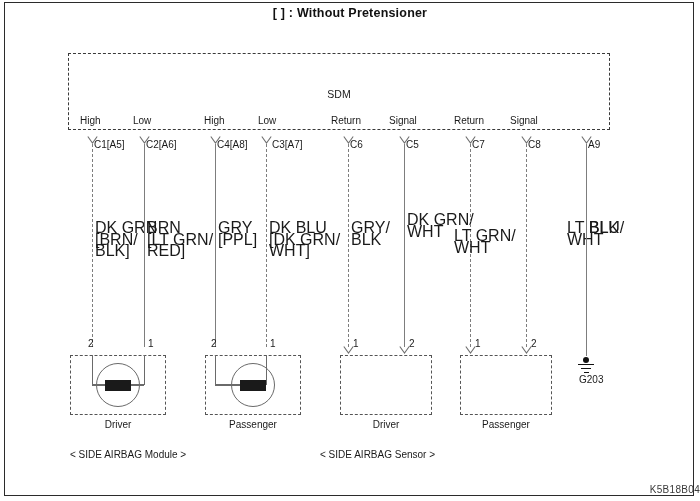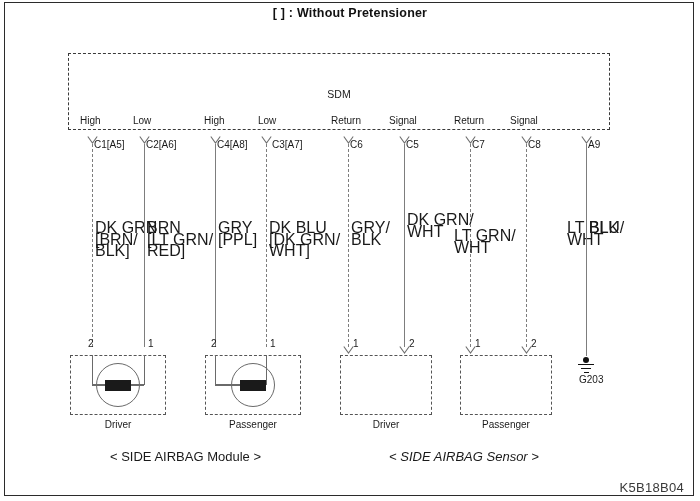--- a/index.html
+++ b/index.html
@@ -98,22 +98,22 @@
     box-sizing: border-box;
   }
   .comp-caption {
     position: absolute;
     font-size: 10px;
     text-align: center;
     color: #1a1a1a;
   }
   .group-caption {
     position: absolute;
-    font-size: 13px;
-    text-align: center;
+    font-size: 10px;
+    text-align: left;
     color: #1a1a1a;
   }
   .pin-num {
     position: absolute;
     font-size: 10px;
     color: #1a1a1a;
   }
   .squib {
     position: absolute;
     width: 44px;
@@ -146,23 +146,23 @@
   }
   .gnd-label {
     position: absolute;
     font-size: 10px;
     color: #1a1a1a;
     white-space: nowrap;
     margin-left: 10px;
   }
   .corner-code {
     position: absolute;
-    right: 16px;
+    right: 0;
     bottom: 6px;
-    font-size: 13px;
+    font-size: 10px;
     letter-spacing: 0.3px;
     color: #3a3a3a;
     padding-left: 20px;
   }
 </style>
 </head>
 <body>
 
 <div id="page">
 
@@ -281,21 +281,21 @@
       <div class="pin-num" style="left: 475px; top: 338px;">1</div>
       <svg class="conn-y" viewBox="0 0 11 9" style="left: 464.5px; top: 346px;">
         <path d="M0.8 0.5 L5.5 7 L10.2 0.5" fill="none" stroke="#6f6f6f" stroke-width="1.1"></path>
       </svg>
       <div class="pin-num" style="left: 531px; top: 338px;">2</div>
       <svg class="conn-y" viewBox="0 0 11 9" style="left: 520.5px; top: 346px;">
         <path d="M0.8 0.5 L5.5 7 L10.2 0.5" fill="none" stroke="#6f6f6f" stroke-width="1.1"></path>
       </svg>
       <div class="comp-caption" style="left: 460px; top: 419px; width: 92px;">Passenger</div>
       <div class="group-caption" style="left: 70px; top: 449px; width: 231px;">&lt; SIDE AIRBAG Module &gt;</div>
-      <div class="group-caption" style="left: 358px; top: 449px; width: 212px; font-style: italic;">&lt; SIDE AIRBAG Sensor &gt;</div>
+      <div class="group-caption" style="left: 320px; top: 449px; width: 212px;">&lt; SIDE AIRBAG Sensor &gt;</div>
     </div>
   <div id="layer-ground">
       <div class="gnd-dot" style="left: 583px; top: 357px;"></div>
       <div class="gnd-bar" style="left: 578px; top: 364px; width: 16px;"></div>
       <div class="gnd-bar" style="left: 581px; top: 368px; width: 10px;"></div>
       <div class="gnd-bar" style="left: 583.5px; top: 372px; width: 5px;"></div>
       <div class="gnd-label" style="left: 569px; top: 374px;">G203</div>
     </div>
 
   <div class="corner-code">K5B18B04</div>

